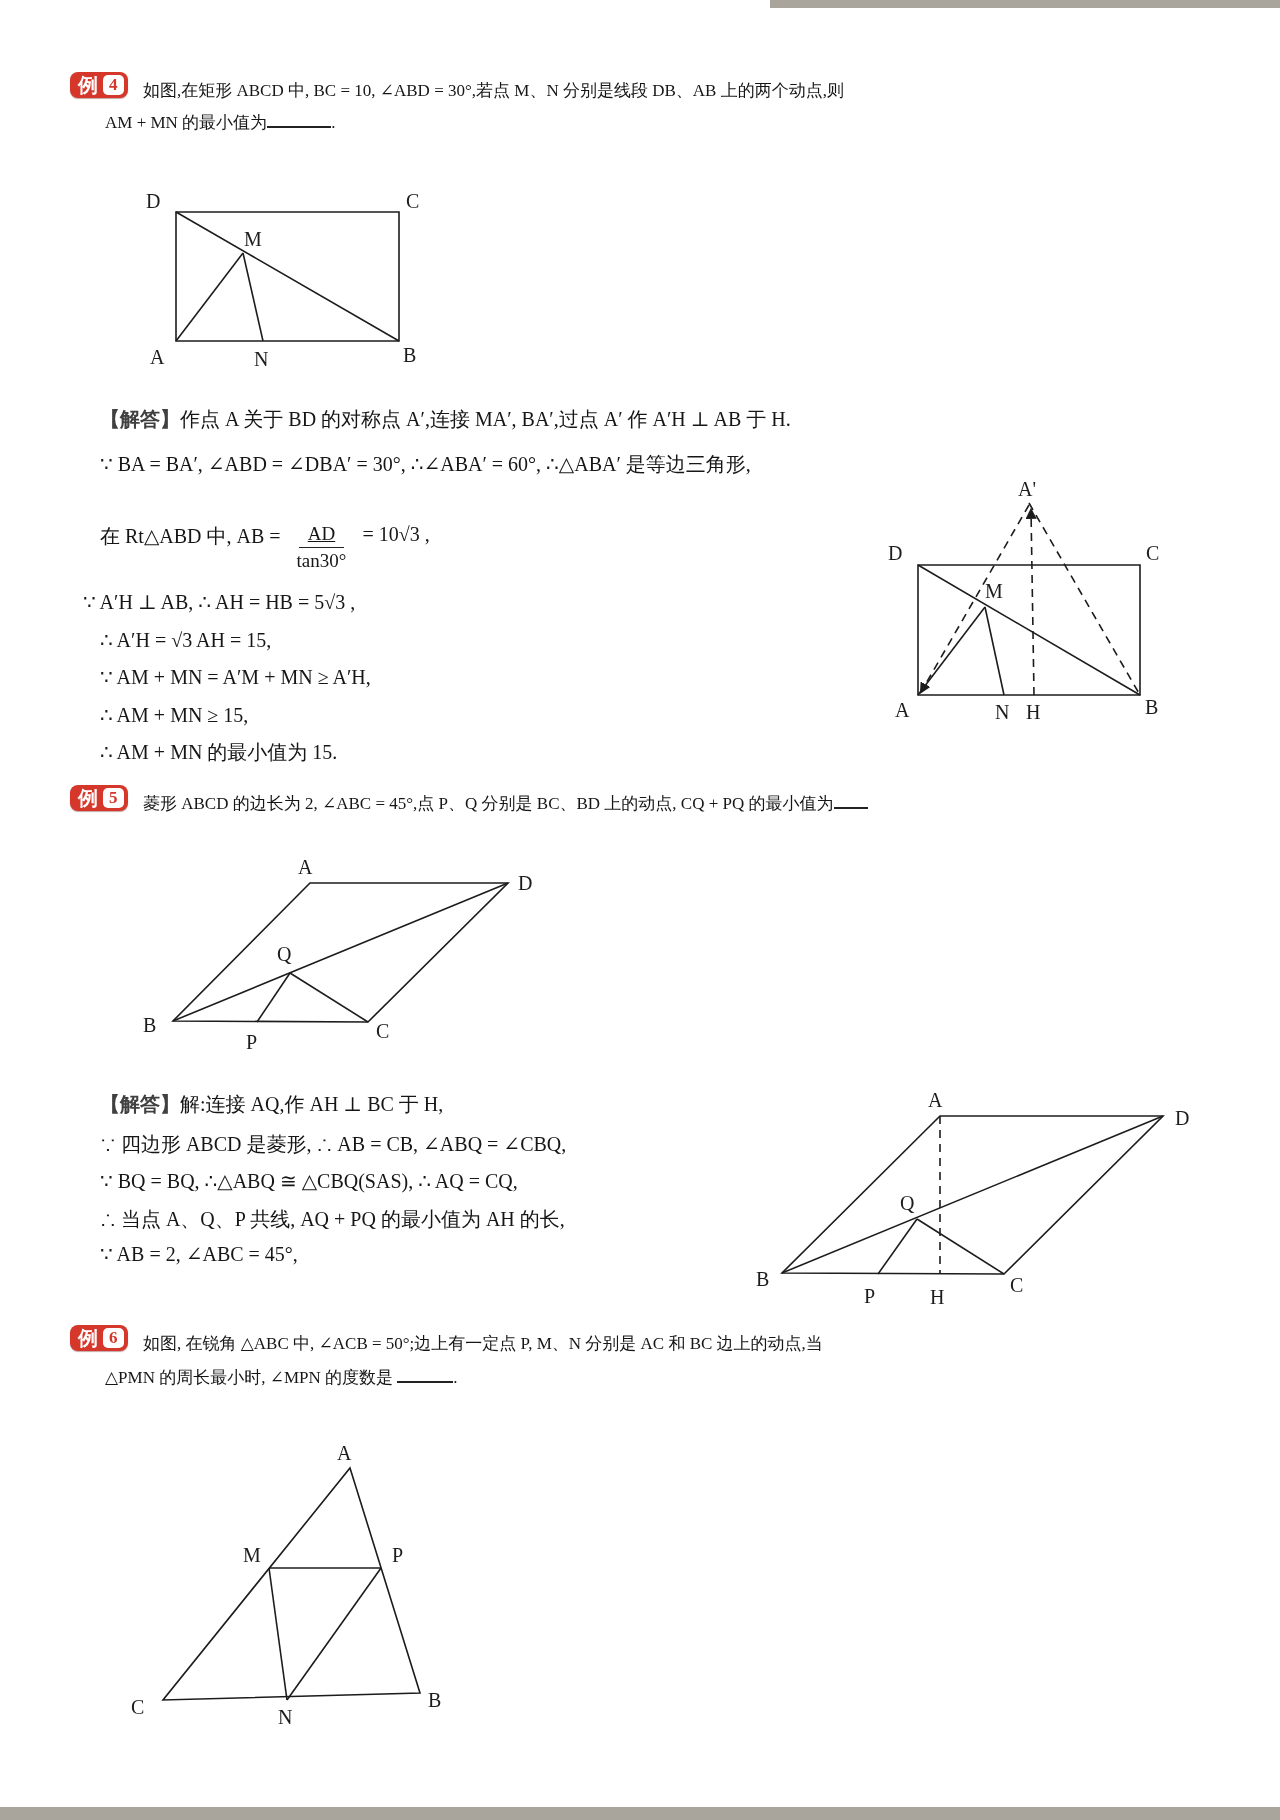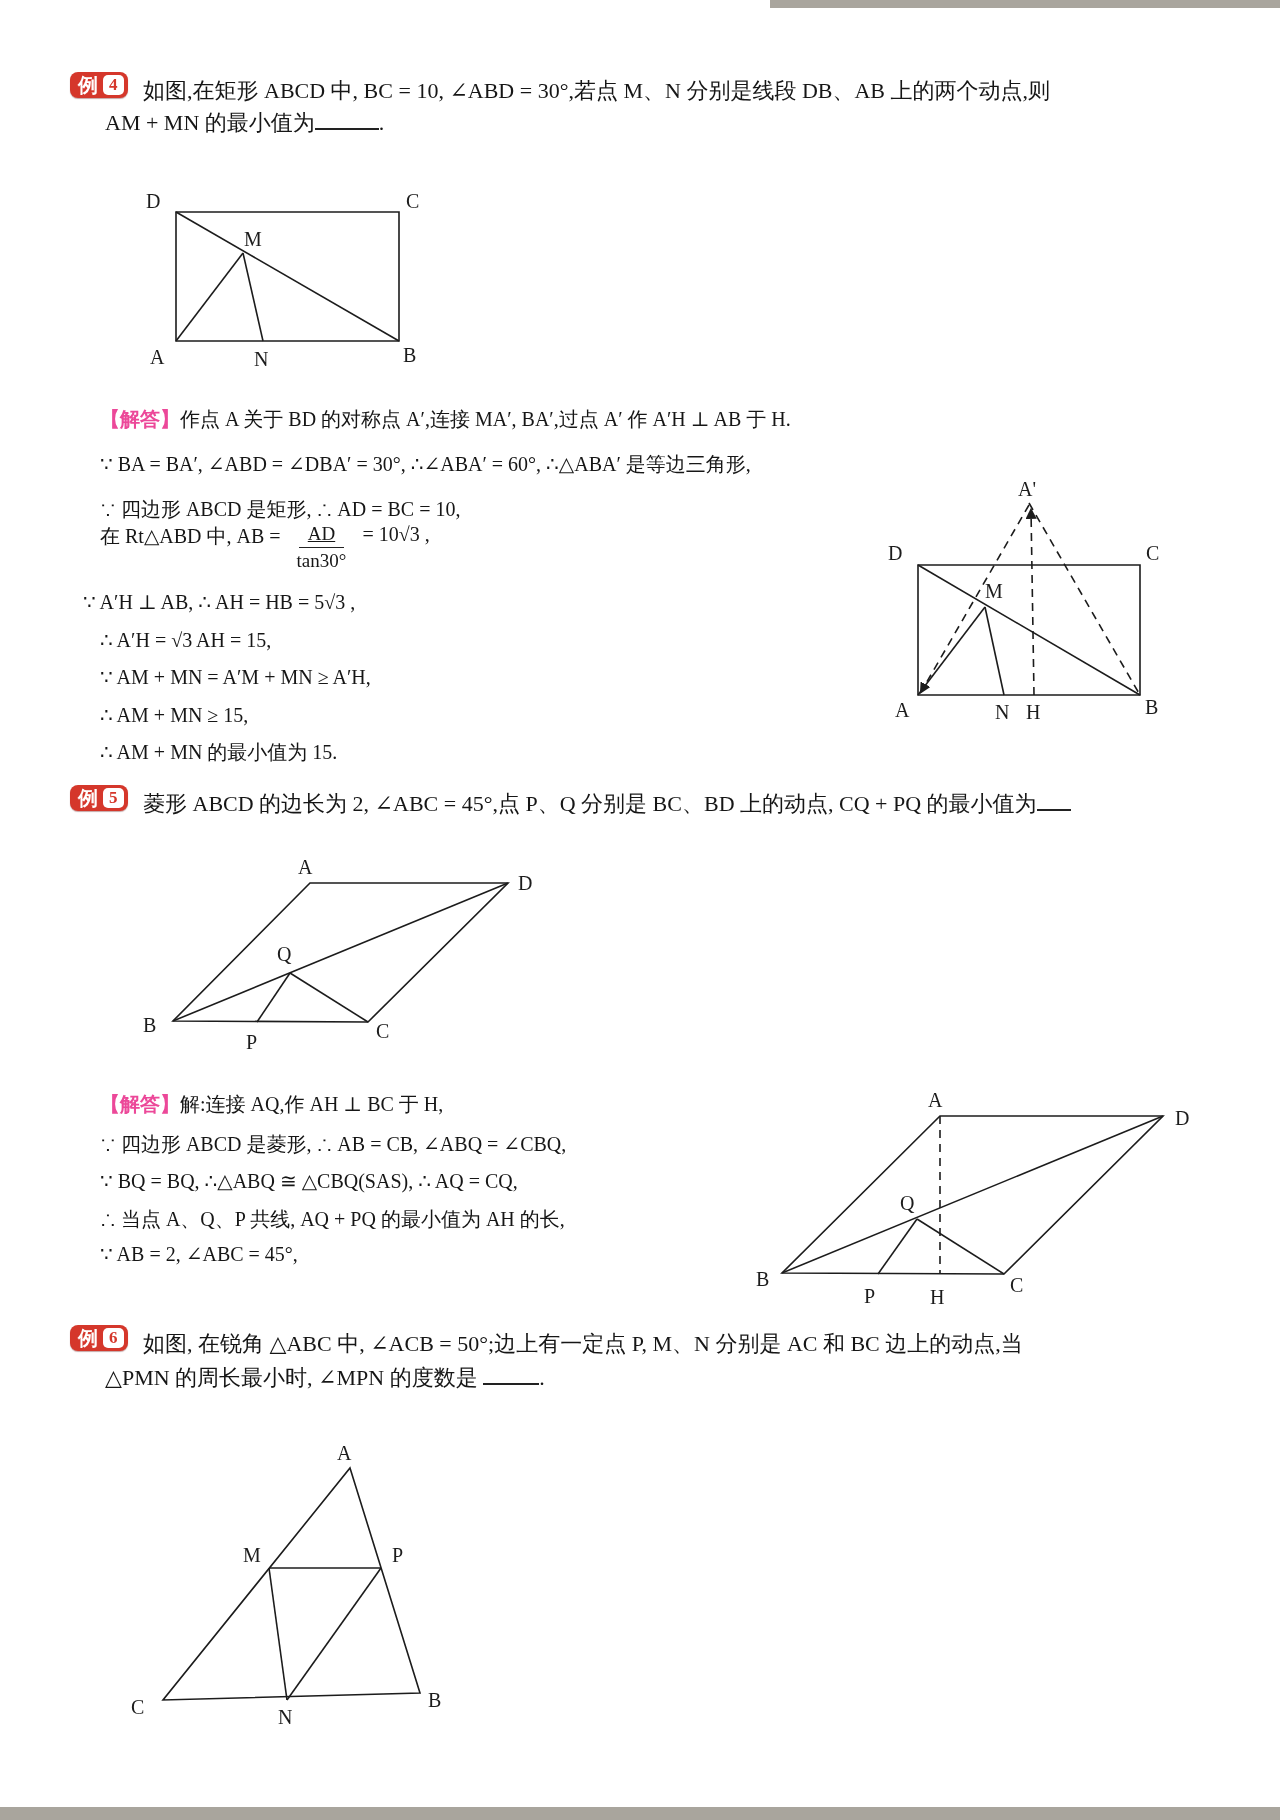--- a/index.html
+++ b/index.html
@@ -4,23 +4,23 @@
 <style>
   html,body{margin:0;padding:0;background:#e8e6e2;}
   #page{position:relative;width:1280px;height:1820px;background:#ffffff;overflow:hidden;
         font-family:"Liberation Serif","DejaVu Serif",serif;color:#161616;}
   .strip{position:absolute;background:#a9a59d;}
   .badge{position:absolute;display:flex;align-items:center;background:#d5372b;border-radius:8px;
          padding:2px 4px 2px 8px;box-shadow:0 1px 1px rgba(90,0,0,.35);}
   .badge-cn{color:#ffffff;font-size:20px;font-weight:700;line-height:22px;}
   .badge-n{background:#ffffff;color:#d5372b;font-weight:700;font-size:17px;line-height:20px;
            border-radius:5px;padding:0 6px;margin-left:5px;}
-  .pt{position:absolute;font-size:22px;line-height:30px;white-space:nowrap;}
+  .pt{position:absolute;font-size:17px;line-height:30px;white-space:nowrap;}
   .sol{position:absolute;font-size:20px;line-height:28px;white-space:nowrap;}
-  .tag{color:#ec4899;font-weight:700;}
+  .tag{color:#404040;font-weight:700;}
   .blank{display:inline-block;height:17px;border-bottom:2px solid #222;}
   .w64{width:64px}.w34{width:34px}.w56{width:56px}
   .fracline{position:absolute;display:flex;font-size:20px;white-space:nowrap;gap:7px;}
   .frac{display:inline-flex;flex-direction:column;align-items:center;font-size:19px;line-height:22px;}
   .frac .num{padding:0 9px 2px;border-bottom:1.6px solid #222;text-decoration:underline;}
   .frac .den{padding:2px 9px 0;}
   svg{position:absolute;overflow:visible;}
   svg line,svg polygon,svg path{stroke:#1c1c1c;stroke-width:1.6;fill:none;}
   svg .dash{stroke-dasharray:8 6;}
   svg text{font-family:"Liberation Serif","DejaVu Serif",serif;font-size:20px;fill:#1c1c1c;stroke:none;}
@@ -52,21 +52,20 @@
     <text x="150" y="364">A</text>
     <text x="403" y="362">B</text>
     <text x="244" y="246">M</text>
     <text x="254" y="366">N</text>
   </svg>
 
   <div class="sol" style="left:100px;top:405px">
     <span class="tag">【解答】</span><span>作点 A 关于 BD 的对称点 A′,连接 MA′, BA′,过点 A′ 作 A′H ⊥ AB 于 H.</span>
   </div>
   <div class="sol" style="left:100px;top:450px">∵ BA = BA′, ∠ABD = ∠DBA′ = 30°, ∴∠ABA′ = 60°, ∴△ABA′ 是等边三角形,</div>
-  <div class="sol" style="left:100px;top:495px">∵ 四边形 ABCD 是矩形, ∴ AD = BC = 10,</div>
   <div class="fracline" style="left:100px;top:523px">
     <span>在 Rt△ABD 中, AB =</span>
     <span class="frac">
       <span class="num">AD</span>
       <span class="den">tan30°</span>
     </span>
     <span>= 10√3 ,</span>
   </div>
   <div class="sol" style="left:83px;top:588px">∵ A′H ⊥ AB, ∴ AH = HB = 5√3 ,</div>
   <div class="sol" style="left:100px;top:626px">∴ A′H = √3 AH = 15,</div>

